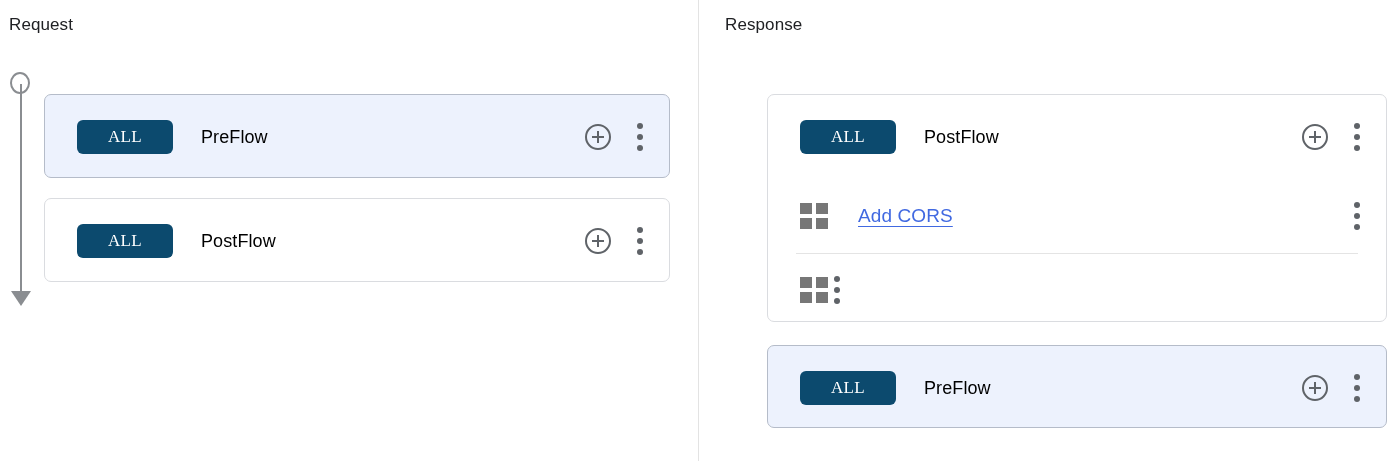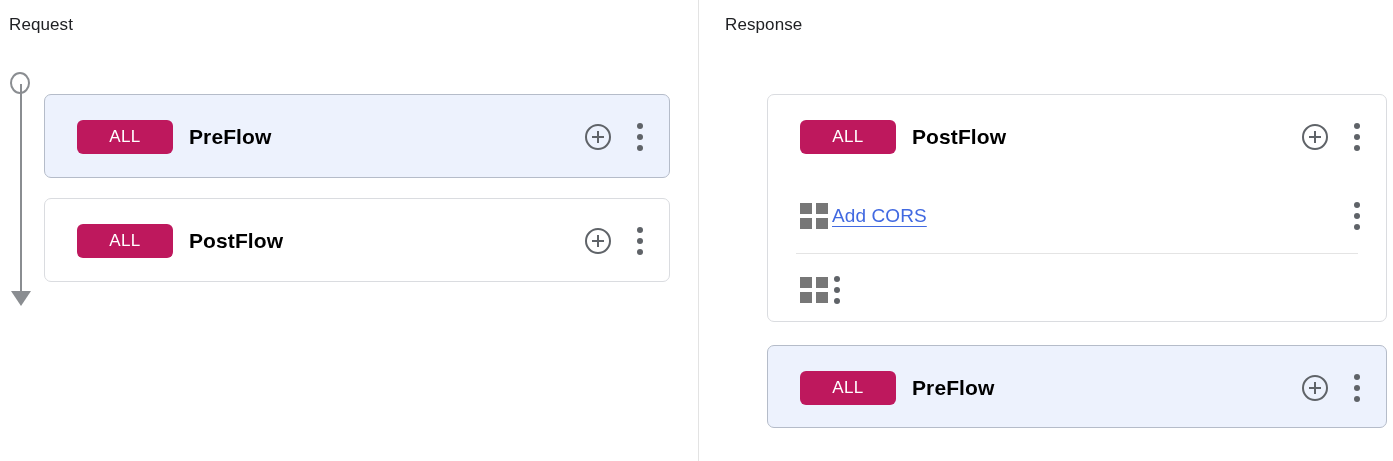--- a/index.html
+++ b/index.html
@@ -115,28 +115,29 @@
     flex: 0 0 auto;
     min-width: 96px;
     height: 34px;
     line-height: 34px;
     text-align: center;
     border-radius: 6px;
     color: #ffffff;
     font-size: 17px;
     letter-spacing: .4px;
     font-weight: 400;
-    background: #be185d;
+    background: #0c4a6e;
+    font-family: Liberation Serif, serif;
   }
 
   .flow-name {
     flex: 1 1 auto;
-    margin-left: 16px;
-    font-size: 21px;
-    font-weight: 700;
+    margin-left: 28px;
+    font-size: 18px;
+    font-weight: 400;
     color: #000000;
     letter-spacing: .1px;
     white-space: nowrap;
   }
 
   .row-actions {
     flex: 0 0 auto;
     display: flex;
     align-items: center;
     gap: 20px;
@@ -214,21 +215,21 @@
     grid-template-rows: 11px 11px;
     gap: 4px;
   }
   .icon-grid i {
     display: block;
     background: #777777;
   }
 
   .policy-link {
     flex: 1 1 auto;
-    margin-left: 4px;
+    margin-left: 30px;
     font-size: 19px;
     color: #4169e1;
     text-decoration: underline;
     text-underline-offset: 4px;
     letter-spacing: .1px;
     white-space: nowrap;
     cursor: pointer;
   }
 
   .policy-actions {

